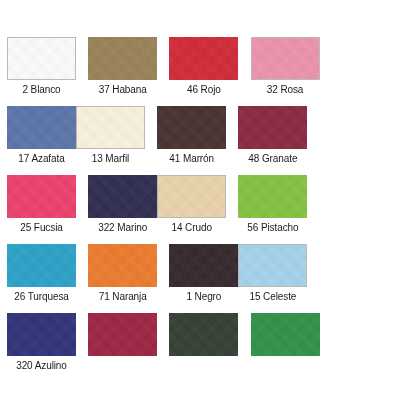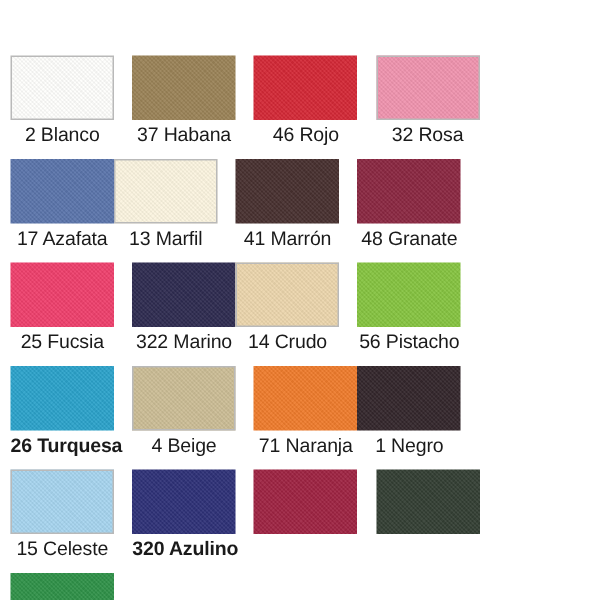--- a/index.html
+++ b/index.html
@@ -71,29 +71,29 @@
   }
 
   .swatch-chip.bordered {
     border: 1px solid #b9b9b9;
   }
 
   .swatch-label {
     display: block;
     width: 69px;
     text-align: center;
-    font-size: 13px;
+    font-size: 10px;
     line-height: 14px;
     color: #1a1a1a;
     margin-top: 3px;
     white-space: nowrap;
     letter-spacing: -0.1px;
   }
   .swatch-label.bold {
-    font-weight: bold;
+    font-weight: normal;
   }
 </style>
 </head>
 <body>
 
 <div id="chart">
   <div class="swatch-grid">
       <div class="swatch-cell">
         <div class="swatch-chip bordered" style="background-color: rgb(254, 254, 252);"></div>
         <span class="swatch-label">2 Blanco</span>
@@ -140,24 +140,20 @@
       </div>
       <div class="swatch-cell">
         <div class="swatch-chip" style="background-color: rgb(133, 195, 64);"></div>
         <span class="swatch-label">56 Pistacho</span>
       </div>
       <div class="swatch-cell">
         <div class="swatch-chip" style="background-color: rgb(43, 162, 202);"></div>
         <span class="swatch-label bold">26 Turquesa</span>
       </div>
       <div class="swatch-cell">
-        <div class="swatch-chip bordered" style="background-color: rgb(203, 188, 149);"></div>
-        <span class="swatch-label">4 Beige</span>
-      </div>
-      <div class="swatch-cell">
         <div class="swatch-chip" style="background-color: rgb(238, 123, 44);"></div>
         <span class="swatch-label">71 Naranja</span>
       </div>
       <div class="swatch-cell">
         <div class="swatch-chip" style="background-color: rgb(51, 38, 43);"></div>
         <span class="swatch-label">1 Negro</span>
       </div>
       <div class="swatch-cell">
         <div class="swatch-chip bordered" style="background-color: rgb(166, 212, 238);"></div>
         <span class="swatch-label">15 Celeste</span>

